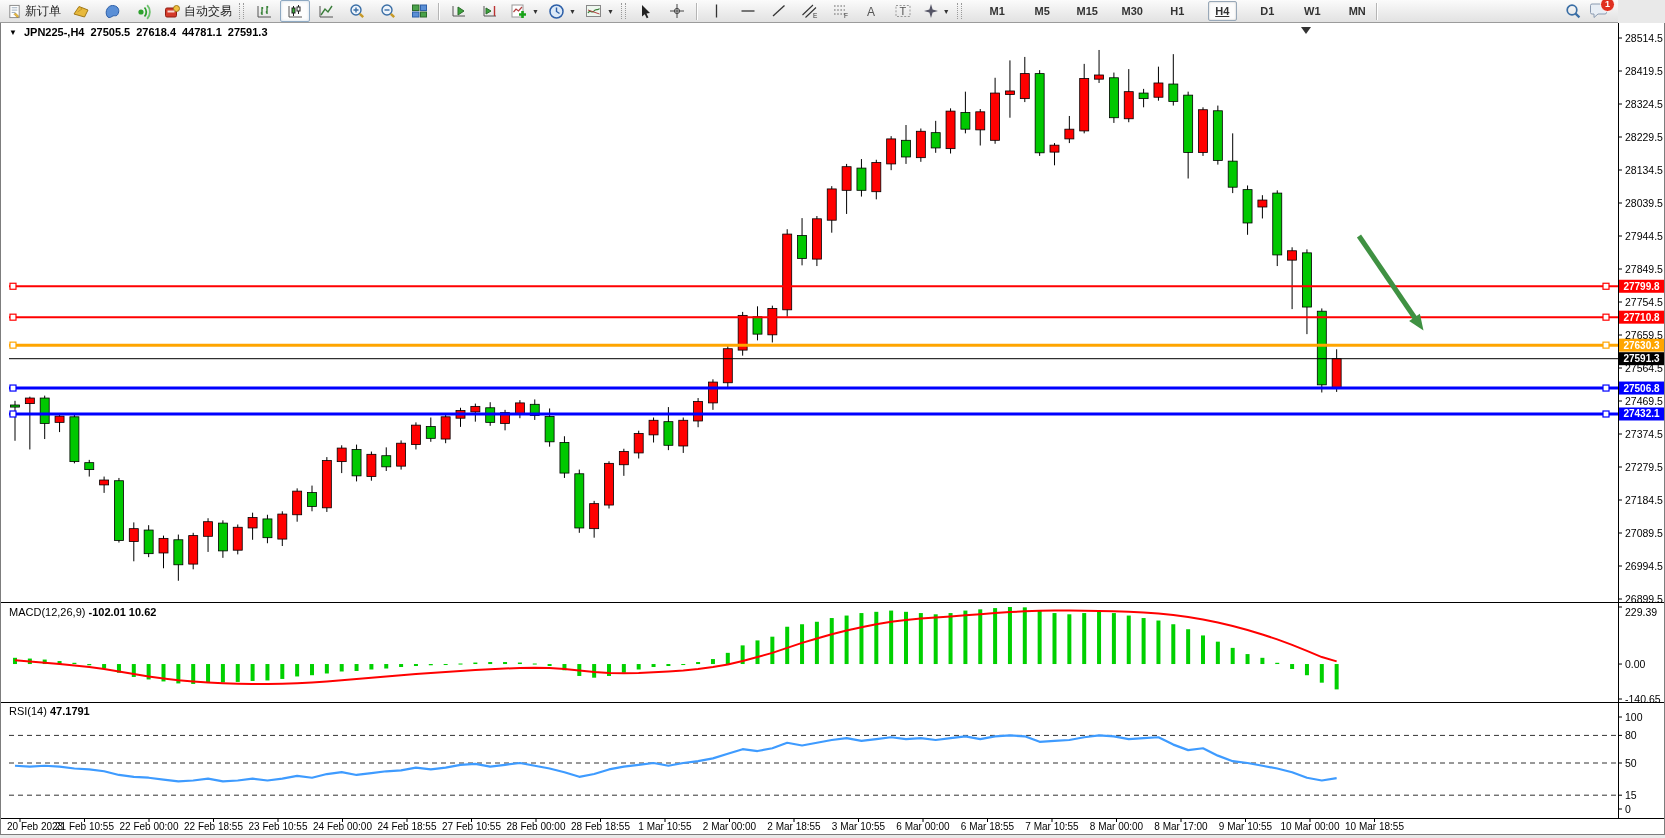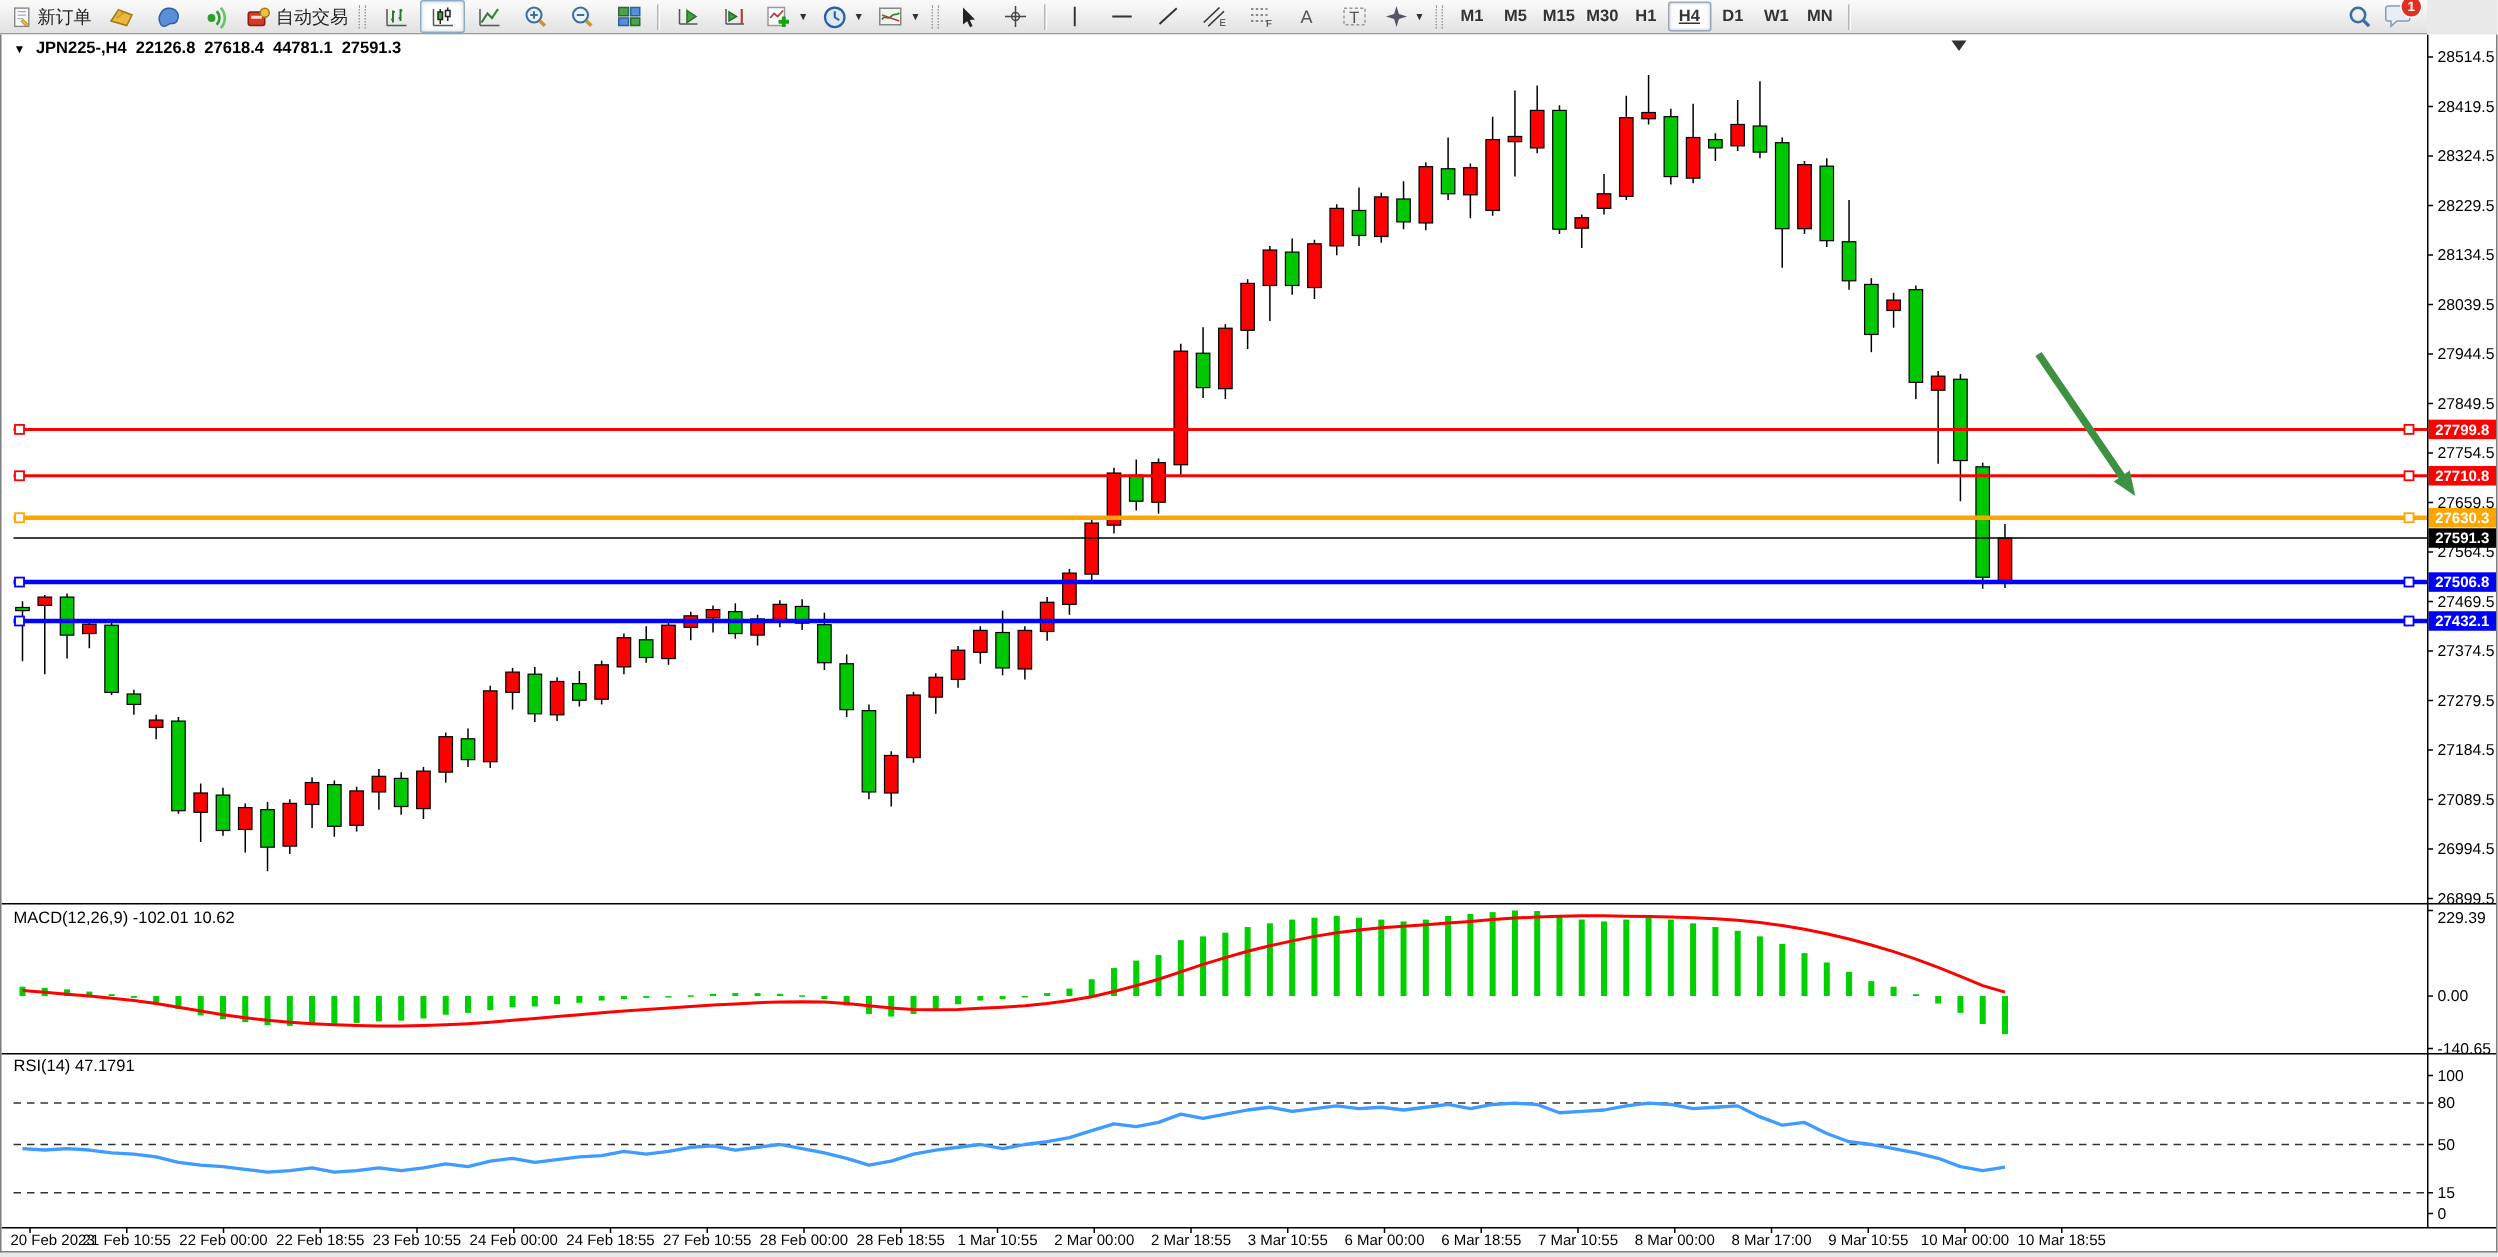--- a/index.html
+++ b/index.html
@@ -11,37 +11,37 @@
   .toolbar{height:22px;display:flex;align-items:center;gap:1px;padding:0 3px;
            background:linear-gradient(#fbfbfb,#e9e9e9 70%,#e2e2e2);
            border-bottom:1px solid #9b9b9b;font-size:12px;color:#222;}
   .tbtn{height:20px;min-width:22px;display:flex;align-items:center;justify-content:center;
         gap:3px;padding:0 3px;border:1px solid transparent;border-radius:2px;white-space:nowrap;}
   .tbtn.active{background:#fdfdfd;border:1px solid #8ea9c2;box-shadow:inset 0 0 3px #c9d6e2;}
   .tsep{width:1px;height:17px;background:#b5b5b5;border-right:1px solid #fff;margin:0 3px;}
   .tgrip{width:3px;height:16px;border-left:1px dotted #9a9a9a;border-right:1px dotted #9a9a9a;margin:0 4px 0 2px;}
   .caret{font-size:7px;color:#333;margin-left:1px;}
   .tf{width:27px;height:18px;display:flex;align-items:center;justify-content:center;
-      font-size:11px;font-weight:bold;color:#333;border:1px solid transparent;border-radius:2px;}
+      font-size:11px;font-weight:bold;color:#333;border:1px solid transparent;border-radius:2px;margin-left:16px;}
   .tf.active{background:#fcfcfc;border:1px solid #98a8b8;box-shadow:inset 0 0 2px #bbb;text-decoration:underline;}
   .spacer{flex:1;}
   .chat-wrap{position:relative;margin-right:6px;}
   .chat-badge{position:absolute;top:-4px;right:-6px;background:#e03020;color:#fff;
               border-radius:8px;min-width:13px;height:13px;font-size:9px;font-weight:bold;
               display:flex;align-items:center;justify-content:center;border:1px solid #fff;}
 
   
   .chart-window{position:relative;width:1663px;height:811px;background:#fff;
                 border:1px solid #7d7d7d;border-top:none;}
   #chart-svg{position:absolute;left:0;top:0;font-family:"Liberation Sans","DejaVu Sans",sans-serif;}
   .quote-line{position:absolute;left:8px;top:3px;font-size:11px;font-weight:bold;color:#000;
               display:flex;align-items:center;gap:6px;z-index:5;}
   .quote-line .tri{font-size:8px;margin-right:1px;}
   .ind-label{position:absolute;left:8px;font-size:11px;color:#000;z-index:5;}
-  .ind-label b{font-weight:normal;margin-top:28px;}
+  .ind-label b{font-weight:bold;margin-top:28px;}
 </style>
 </head>
 <body>
 
 <div class="app">
 
   <div class="toolbar">
     <div class="tbtn">
       <svg width="15" height="15" viewBox="0 0 16 16">
           <rect x="3" y="1.5" width="10" height="13" fill="#fff" stroke="#888"></rect>
@@ -855,21 +855,21 @@
         <g>
           <line x1="1358" y1="213" x2="1418" y2="301" stroke="#3f9142" stroke-width="5"></line>
           <polygon points="1422.506694597132,307.6098187424604 1408.1228276746187,298.0518706177094 1418.863783131117,290.7284918973698" fill="#3f9142"></polygon>
         </g>
         <polygon points="1300,4 1310,4 1305,11" fill="#333"></polygon>
       </svg>
 
     <div class="quote-line">
       <span class="tri">▼</span>
       <span>JPN225-,H4</span>
-      <span>22126.8</span>
+      <span>27505.5</span>
       <span>27618.4</span>
       <span>44781.1</span>
       <span>27591.3</span>
     </div>
 
     <div class="ind-label" style="top:583px">
       <span>MACD(12,26,9)</span>&nbsp;<b>-102.01 10.62</b>
     </div>
     <div class="ind-label" style="top:682px">
       <span>RSI(14)</span>&nbsp;<b>47.1791</b>

